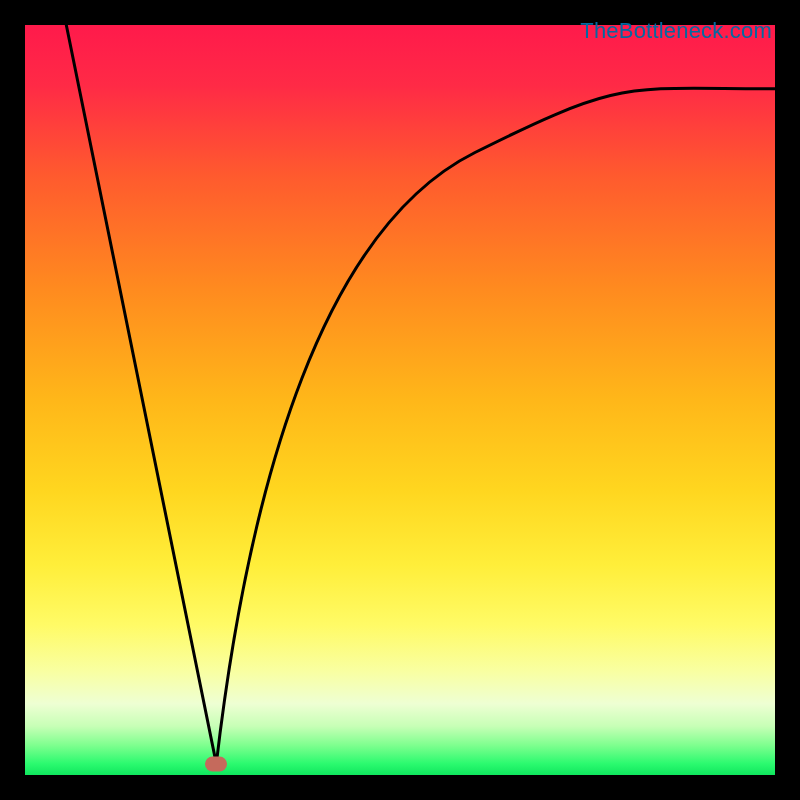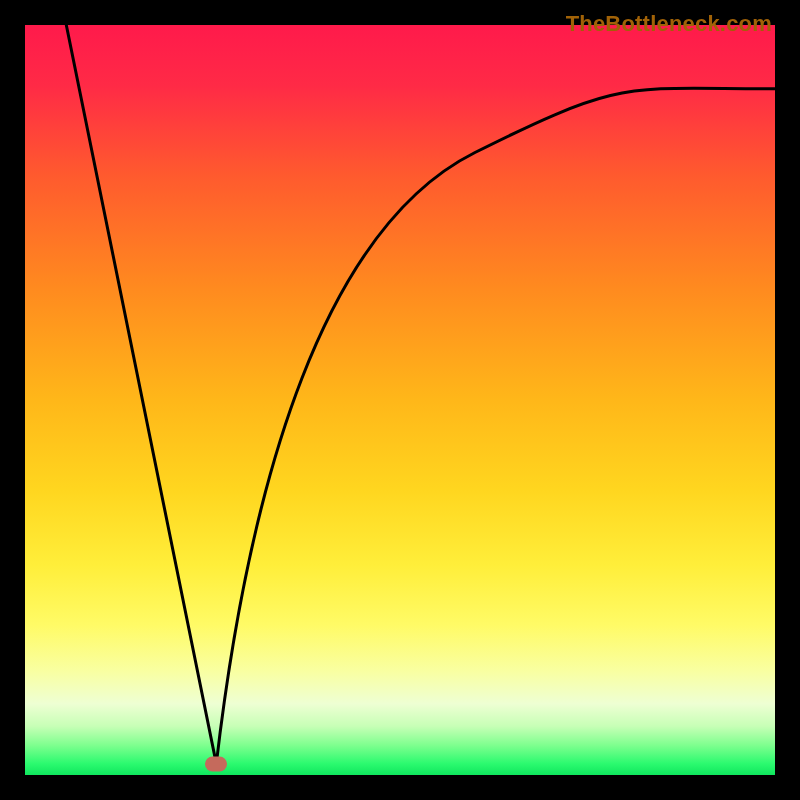--- a/index.html
+++ b/index.html
@@ -21,26 +21,26 @@
   }
   .plot-bg {
     position: absolute;
     left: 0;
     top: 0;
     width: 750px;
     height: 750px;
   }
   .watermark {
     position: absolute;
-    top: 11px;
+    top: 18px;
     right: 28px;
-    color: #a16207;
+    color: #0369a1;
     font-size: 22px;
     letter-spacing: 0.2px;
-    font-weight: 700;
+    font-weight: 400;
     z-index: 10;
   }
   svg.curve {
     position: absolute;
     left: 0;
     top: 0;
     width: 750px;
     height: 750px;
     z-index: 5;
   }

